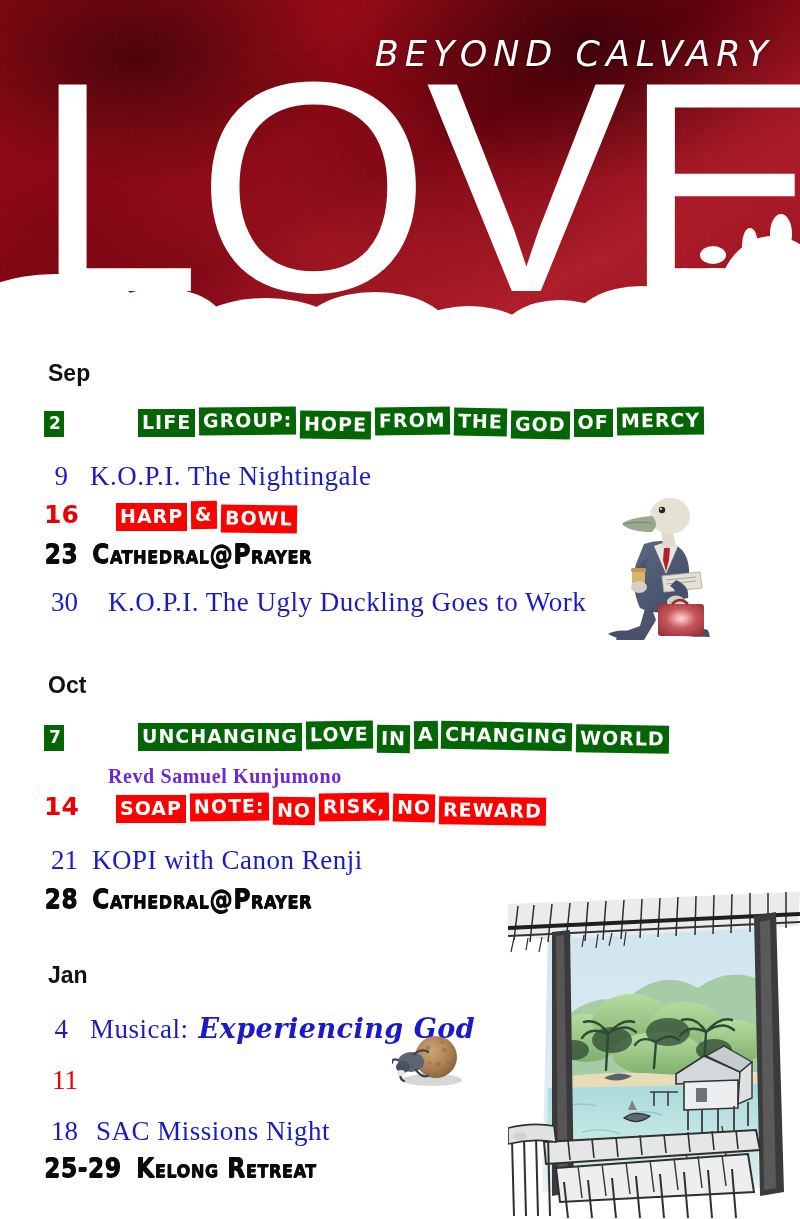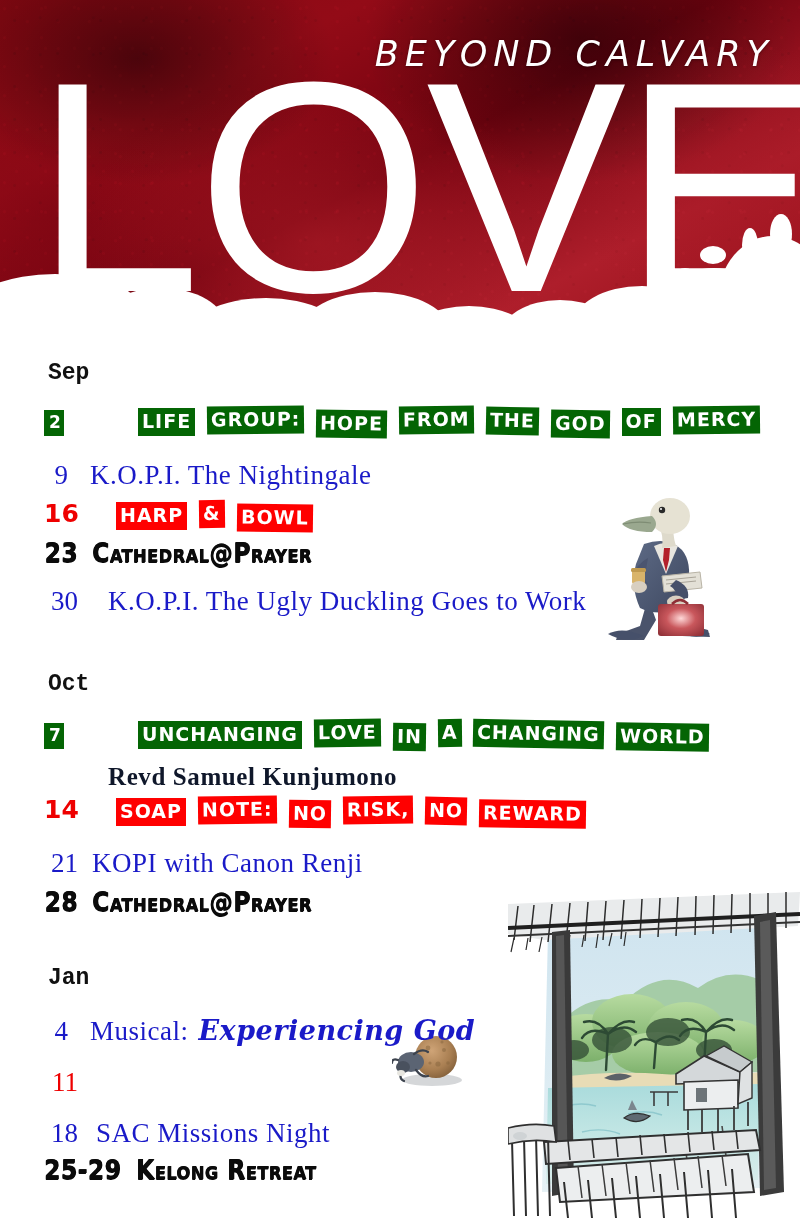--- a/index.html
+++ b/index.html
@@ -62,21 +62,21 @@
     font-size:300px;
     line-height:250px;
     letter-spacing:-4px;
     z-index:5;
     white-space:nowrap;
   }
 
   
   .sched{position:absolute;left:0;top:350px;width:800px;z-index:10;}
   .month{
-    font-family:Liberation Mono, monospace;
+    font-family:Liberation Sans, sans-serif;
     font-weight:bold;font-size:23px;color:#111;
     margin-left:48px;
   }
   .row{position:relative;display:flex;align-items:baseline;margin-left:44px;}
   .day{display:inline-block;text-align:right;}
   .ev{display:inline-block;}
 
   
   .blue{color:#1a1ac8;font-family:"Liberation Serif", serif;}
   .blue .day{font-size:27px;}
@@ -92,21 +92,21 @@
     font-weight:bold;color:#0b0b0b;
     font-size:26px;letter-spacing:.5px;
     font-stretch:condensed;
     text-shadow:0.6px 0 0 #0b0b0b, 0 .6px 0 #0b0b0b;
   }
   .stencil .day{font-size:26px;}
   .stencil .ev{font-size:26px;}
   .smallcap{font-variant:small-caps;font-size:30px;}
 
   
-  .chips{display:inline-flex;flex-wrap:wrap;gap:12px;padding-left:32px;}
+  .chips{display:inline-flex;flex-wrap:wrap;gap:4px;padding-left:32px;}
   .chip{
     display:inline-block;
     color:#ffffff;
     font-family:"DejaVu Sans", sans-serif;
     font-weight:bold;
     font-variant:small-caps;
     text-transform:uppercase;
     font-size:19px;
     line-height:1;
     padding:4px 4px 5px 4px;
@@ -118,22 +118,22 @@
     display:inline-block;color:#fff;font-family:"DejaVu Sans",sans-serif;
     font-weight:bold;font-size:17px;line-height:1;padding:4px 5px 5px 5px;
   }
   .chip-num.g{background:#046504;}
   
   .chip:nth-child(2n){transform:translateY(-2px) rotate(-.7deg);}
   .chip:nth-child(3n){transform:translateY(2px) rotate(.8deg);}
   .chip:nth-child(5n){transform:translateY(-1px) rotate(1.1deg);}
 
   .speaker{
-    color:#0f172a;font-family:"Liberation Serif",serif;font-weight:bold;
-    font-size:25px;letter-spacing:.6px;margin-left:108px;
+    color:#6d28d9;font-family:"Liberation Serif",serif;font-weight:bold;
+    font-size:20px;letter-spacing:.6px;margin-left:108px;
   }
   .script{
     font-family:"DejaVu Serif", serif;font-style:italic;font-weight:bold;
     font-size:29px;letter-spacing:-.5px;
   }
 
   
   .art{position:absolute;z-index:4;}
 
   

